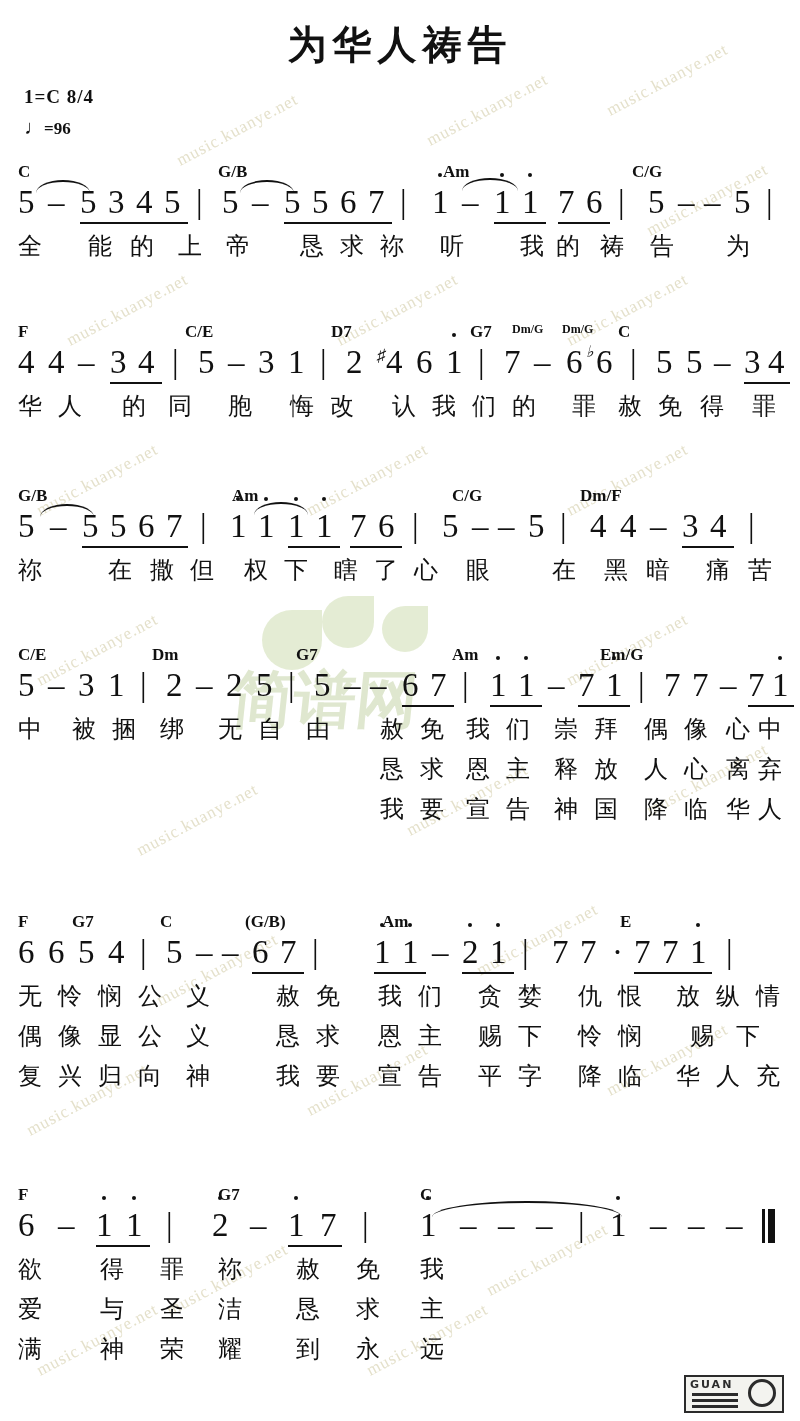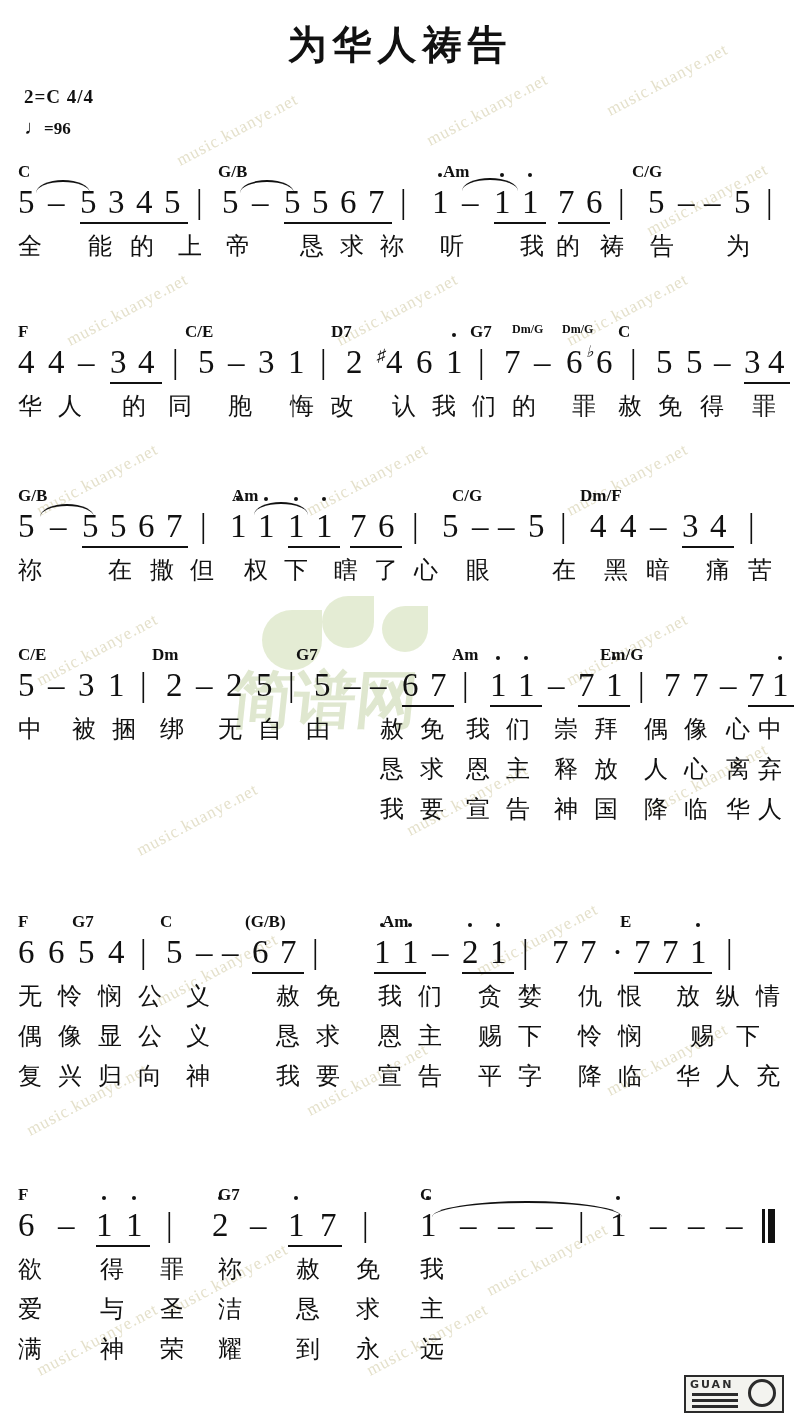--- a/index.html
+++ b/index.html
@@ -152,21 +152,21 @@
 
     <div class="wm-center">
       <div class="wm-leaf" style="left:30px;top:-20px;width:60px;height:60px;"></div>
       <div class="wm-leaf" style="left:90px;top:-34px;width:52px;height:52px;"></div>
       <div class="wm-leaf" style="left:150px;top:-24px;width:46px;height:46px;"></div>
       <div class="big">简谱网</div>
     </div>
   </div>
 
   <div class="title">为华人祷告</div>
-  <div class="keysig">2=C  4/4</div>
+  <div class="keysig">1=C  8/4</div>
   <div class="tempo">
     <span class="note">♩</span><span>=96</span>
   </div>
 
   <div class="system" style="top:162px;">
     <div class="chordrow">
       <span class="chord" style="left:18px;">C</span>
       <span class="chord" style="left:218px;">G/B</span>
       <span class="chord" style="left:443px;">Am</span>
       <span class="chord" style="left:632px;">C/G</span>

